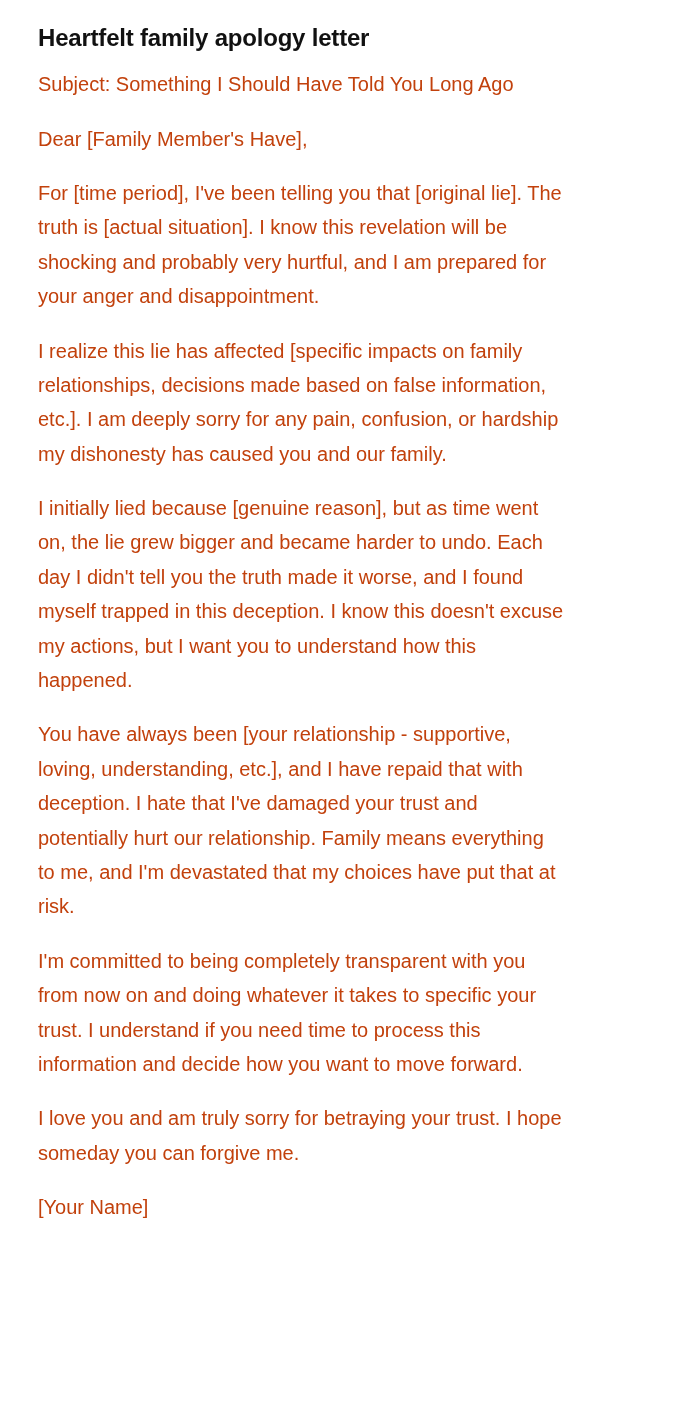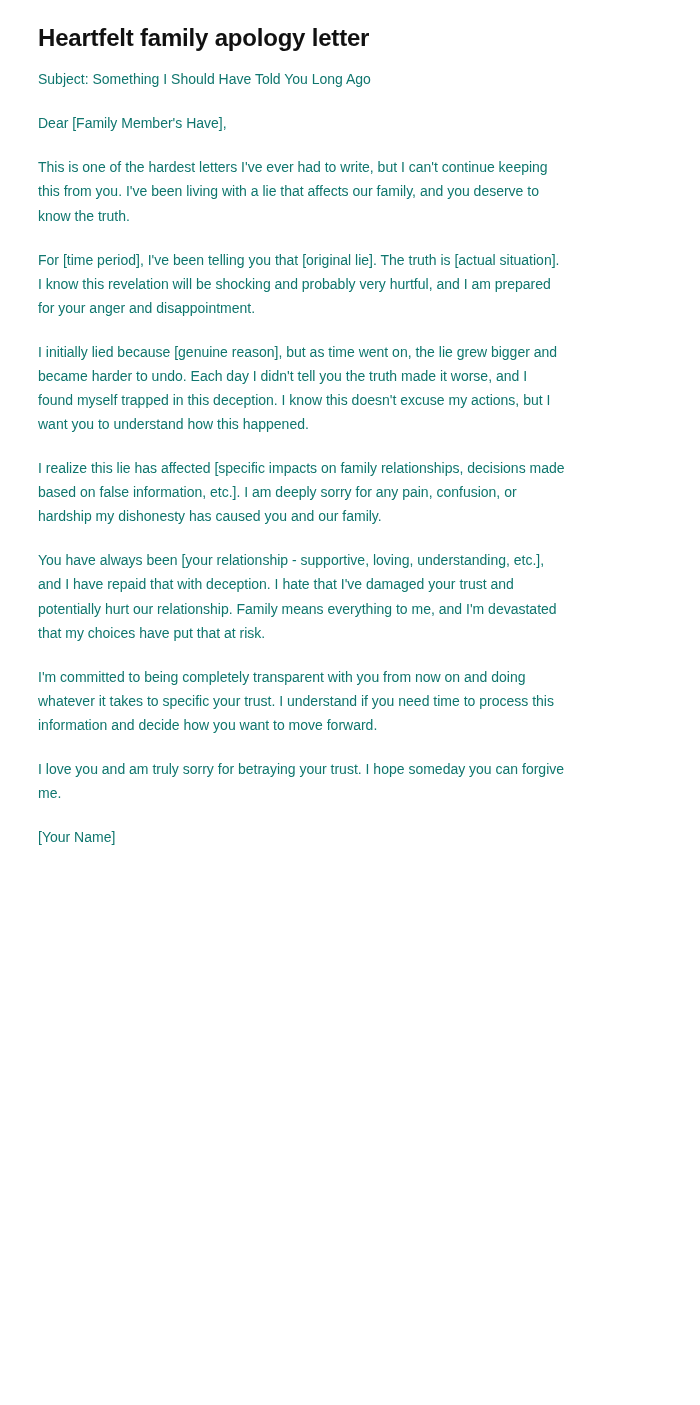--- a/index.html
+++ b/index.html
@@ -23,39 +23,38 @@
   }
   .doc-title {
     font-size: 24px;
     font-weight: bold;
     line-height: 1.3;
     letter-spacing: -0.2px;
     margin: 0 0 14px 0;
     color: #111111;
   }
   .para {
-    font-size: 14px;
+    font-size: 20px;
     line-height: 1.72;
     margin: 0 0 20px 0;
-    color: #0f766e;
+    color: #c2410c;
     max-width: 600px;
   }
   .para:last-child {
     margin-bottom: 5px;
   }
 </style>
 </head>
 <body>
 
 <div class="page">
   <h1 class="doc-title">Heartfelt family apology letter</h1>
 
   <p class="para">Subject: Something I Should Have Told You Long Ago</p>
   <p class="para">Dear [Family Member's Have],</p>
-  <p class="para">This is one of the hardest letters I've ever had to write, but I can't continue keeping this from you. I've been living with a lie that affects our family, and you deserve to know the truth.</p>
   <p class="para">For [time period], I've been telling you that [original lie]. The truth is [actual situation]. I know this revelation will be shocking and probably very hurtful, and I am prepared for your anger and disappointment.</p>
+  <p class="para">I realize this lie has affected [specific impacts on family relationships, decisions made based on false information, etc.]. I am deeply sorry for any pain, confusion, or hardship my dishonesty has caused you and our family.</p>
   <p class="para">I initially lied because [genuine reason], but as time went on, the lie grew bigger and became harder to undo. Each day I didn't tell you the truth made it worse, and I found myself trapped in this deception. I know this doesn't excuse my actions, but I want you to understand how this happened.</p>
-  <p class="para">I realize this lie has affected [specific impacts on family relationships, decisions made based on false information, etc.]. I am deeply sorry for any pain, confusion, or hardship my dishonesty has caused you and our family.</p>
   <p class="para">You have always been [your relationship - supportive, loving, understanding, etc.], and I have repaid that with deception. I hate that I've damaged your trust and potentially hurt our relationship. Family means everything to me, and I'm devastated that my choices have put that at risk.</p>
   <p class="para">I'm committed to being completely transparent with you from now on and doing whatever it takes to specific your trust. I understand if you need time to process this information and decide how you want to move forward.</p>
   <p class="para">I love you and am truly sorry for betraying your trust. I hope someday you can forgive me.</p>
   <p class="para">[Your Name]</p>
 </div>
 
 </body></html>

